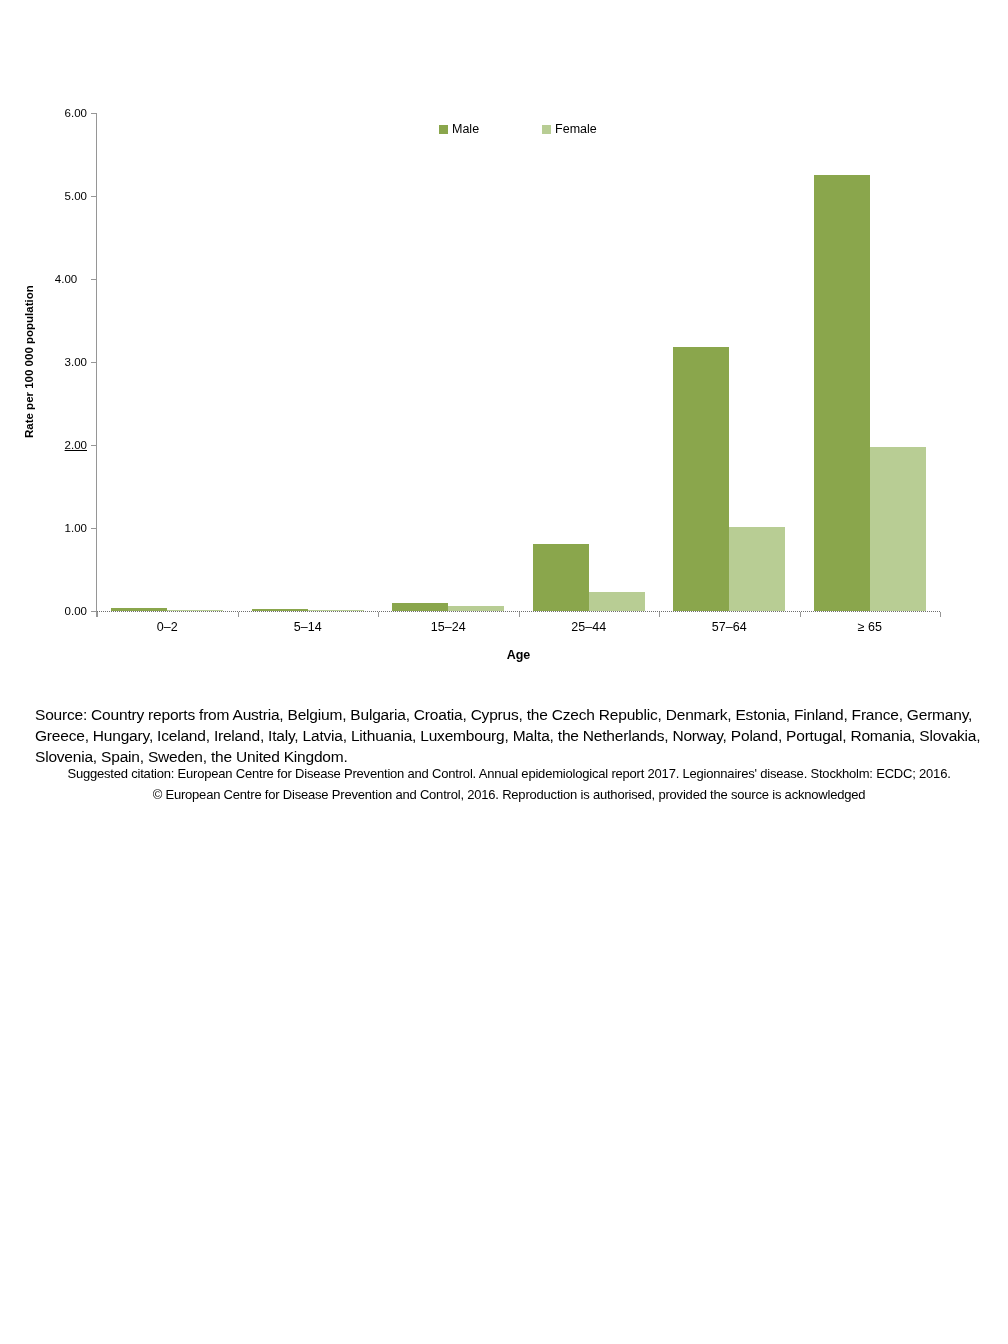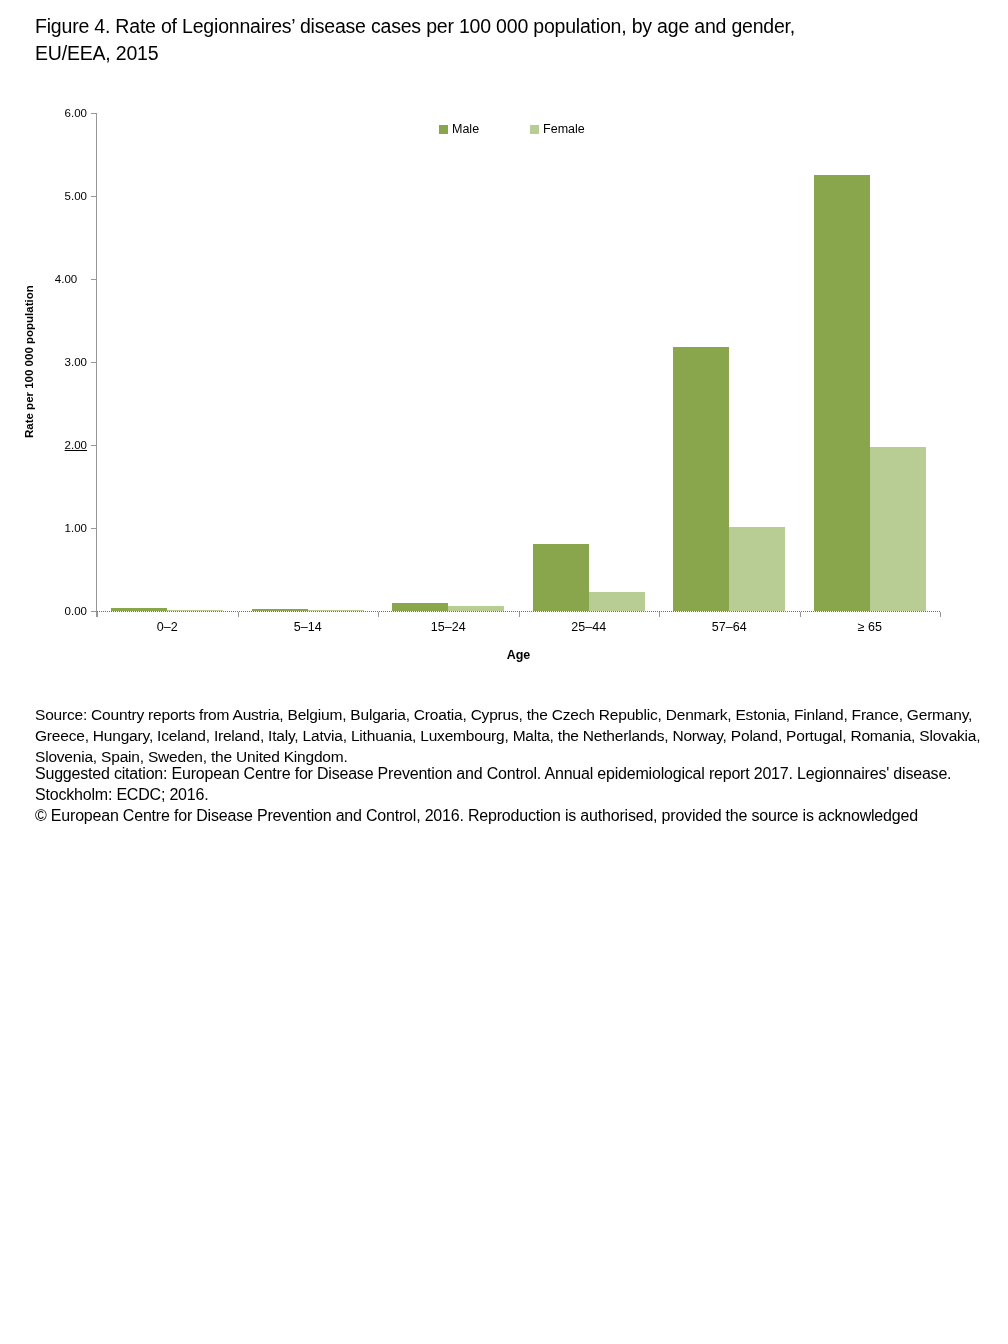--- a/index.html
+++ b/index.html
@@ -13,21 +13,21 @@
     letter-spacing:-0.2px;
   }
   .fig-title span { display:block; }
 
   
   .legend {
     position:absolute; left:439px; top:122px;
     display:flex; align-items:center; font-size:12.5px;
   }
   .legend-entry { display:flex; align-items:center; }
-  .legend-entry + .legend-entry { margin-left:34px;padding-left:17px; }
+  .legend-entry + .legend-entry { margin-left:46px;padding-left:17px; }
   .legend-swatch { width:9px; height:9px; margin-right:4px; display:inline-block; }
 
   
   .plot {
     position:absolute; left:97px; top:113px; width:843px; height:498px;
   }
   .y-axis-line {
     position:absolute; left:-1px; top:0; width:1px; height:504px; background:#969696;
   }
   .baseline {
@@ -56,32 +56,28 @@
     font-size:12.5px; font-weight:bold;
   }
 
   
   .footer-source {
     position:absolute; left:35px; top:704px; width:948px;
     font-size:15.5px; line-height:21px; letter-spacing:-0.2px;
   }
   .footer-citation-block {
     position:absolute; left:35px; top:763px; width:948px;
-    font-size:16px; line-height:21px; letter-spacing:-0.2px;
+    font-size:13px; line-height:21px; letter-spacing:-0.2px;text-align:center;
   }
 </style>
 </head>
 <body>
 
 <div class="page">
 
-  <div class="fig-title">
-    <span>Figure 4. Rate of Legionnaires’ disease cases per 100 000 population, by age and gender,</span>
-    <span>EU/EEA, 2015</span>
-  </div>
 
   <div class="legend">
     <div class="legend-entry">
       <span class="legend-swatch" style="background: rgb(138, 166, 76);"></span>
       <span>Male</span>
     </div>
     <div class="legend-entry">
       <span class="legend-swatch" style="background: rgb(184, 205, 148);"></span>
       <span>Female</span>
     </div>

